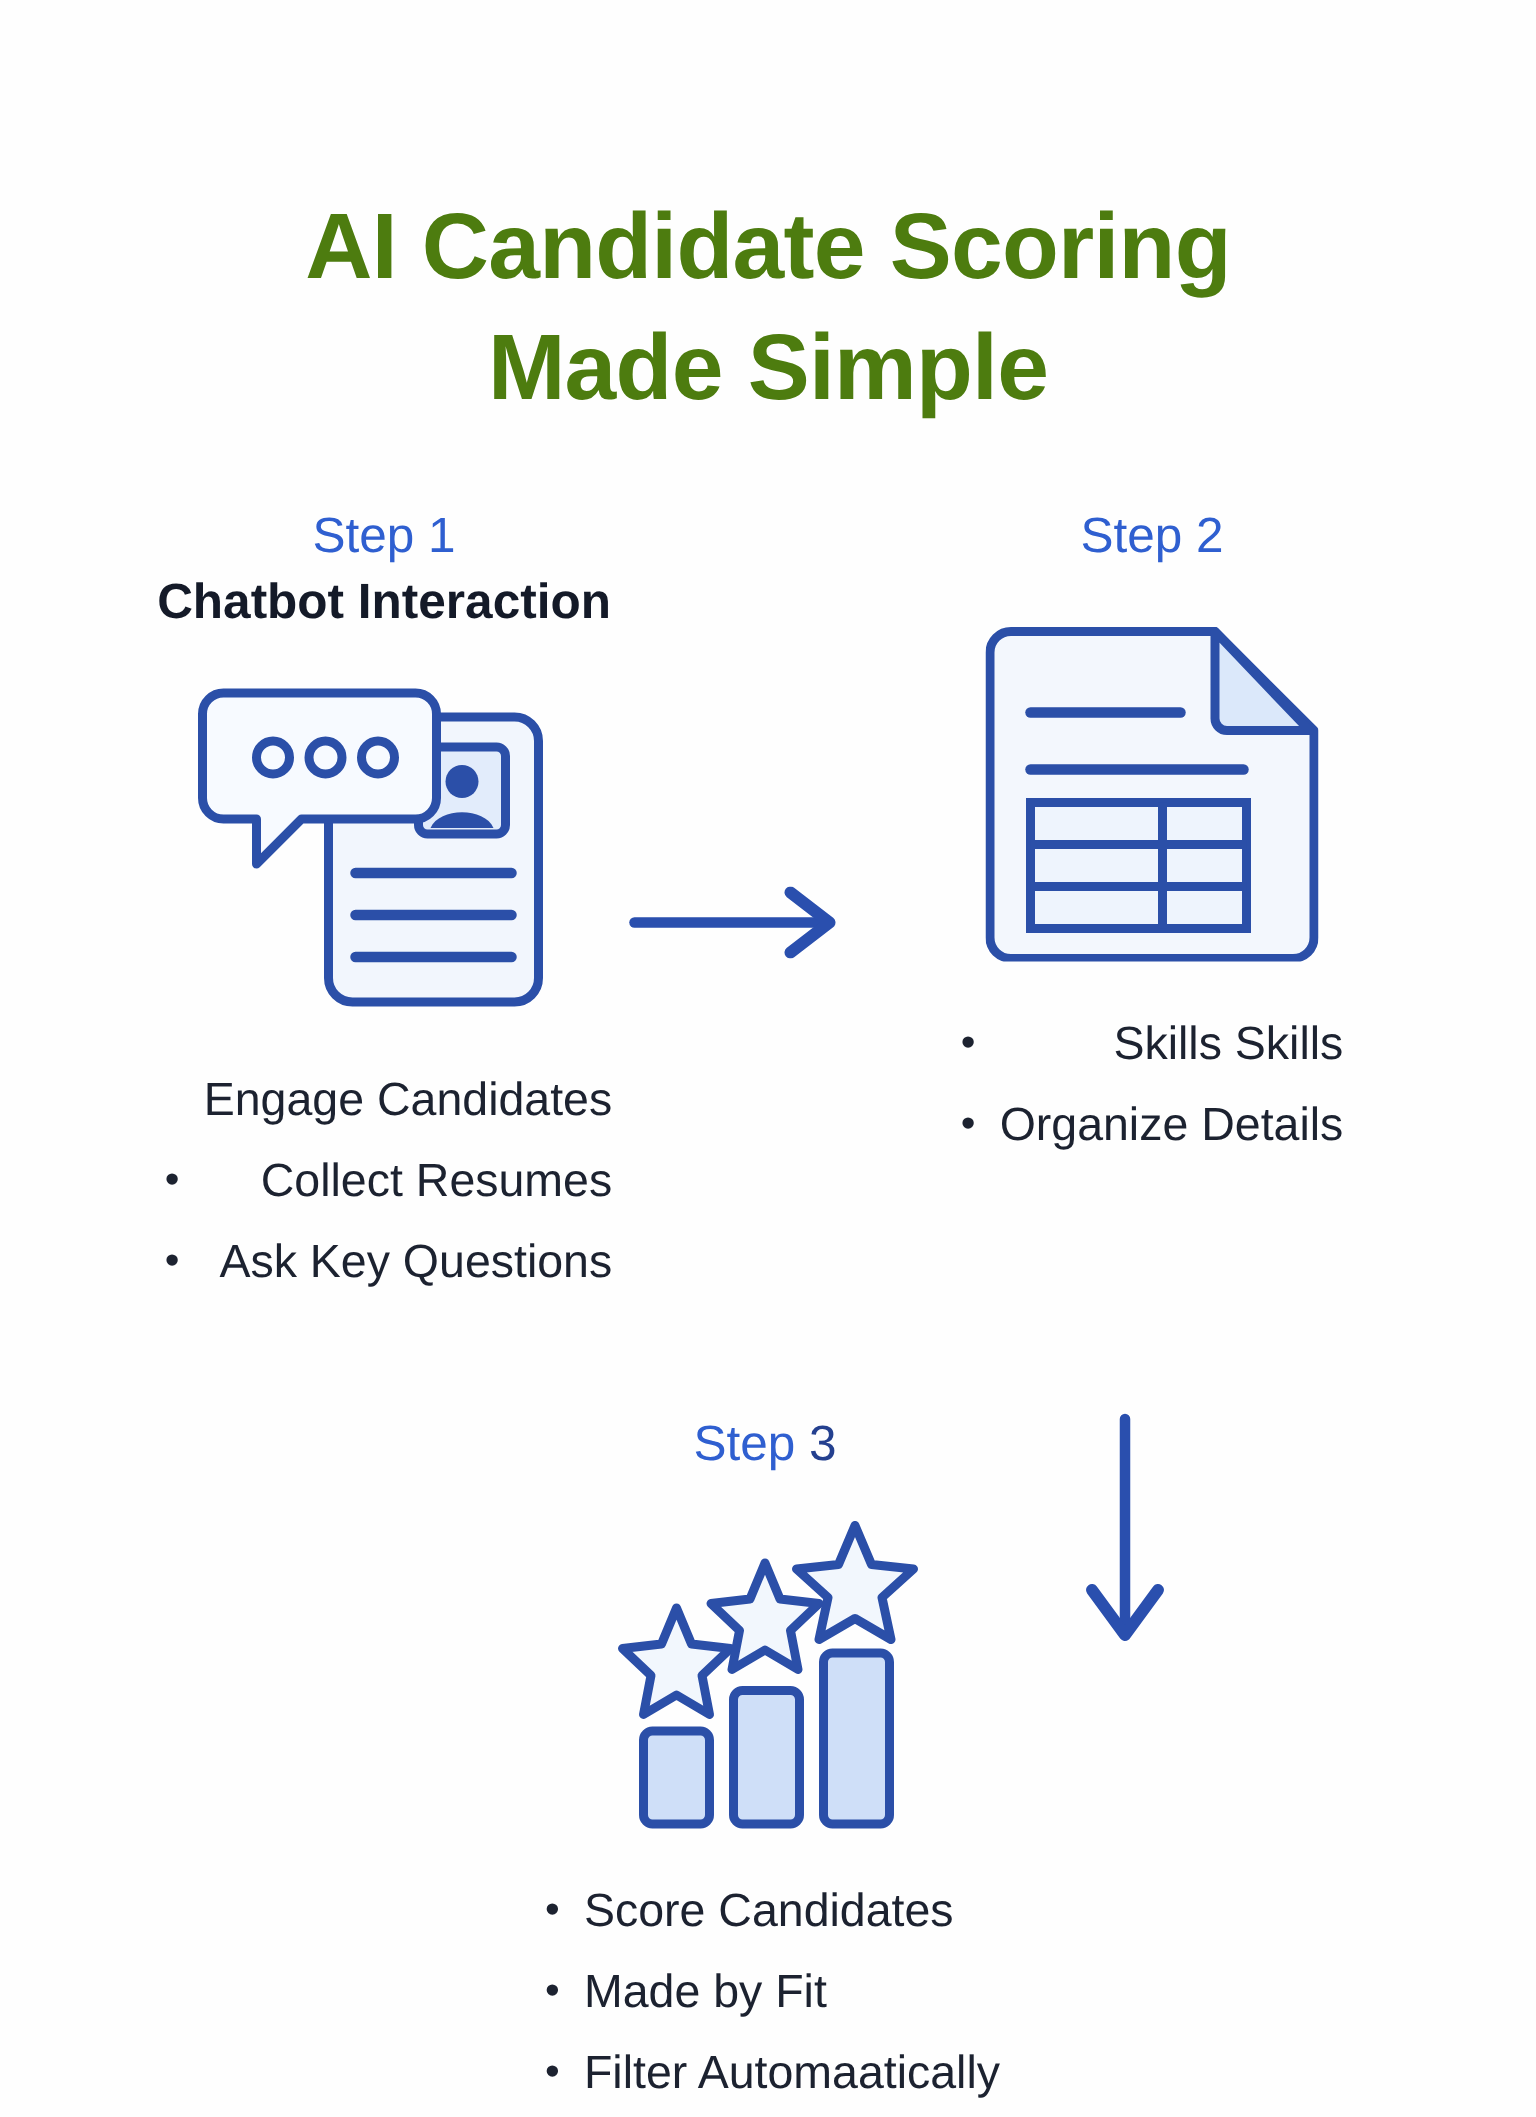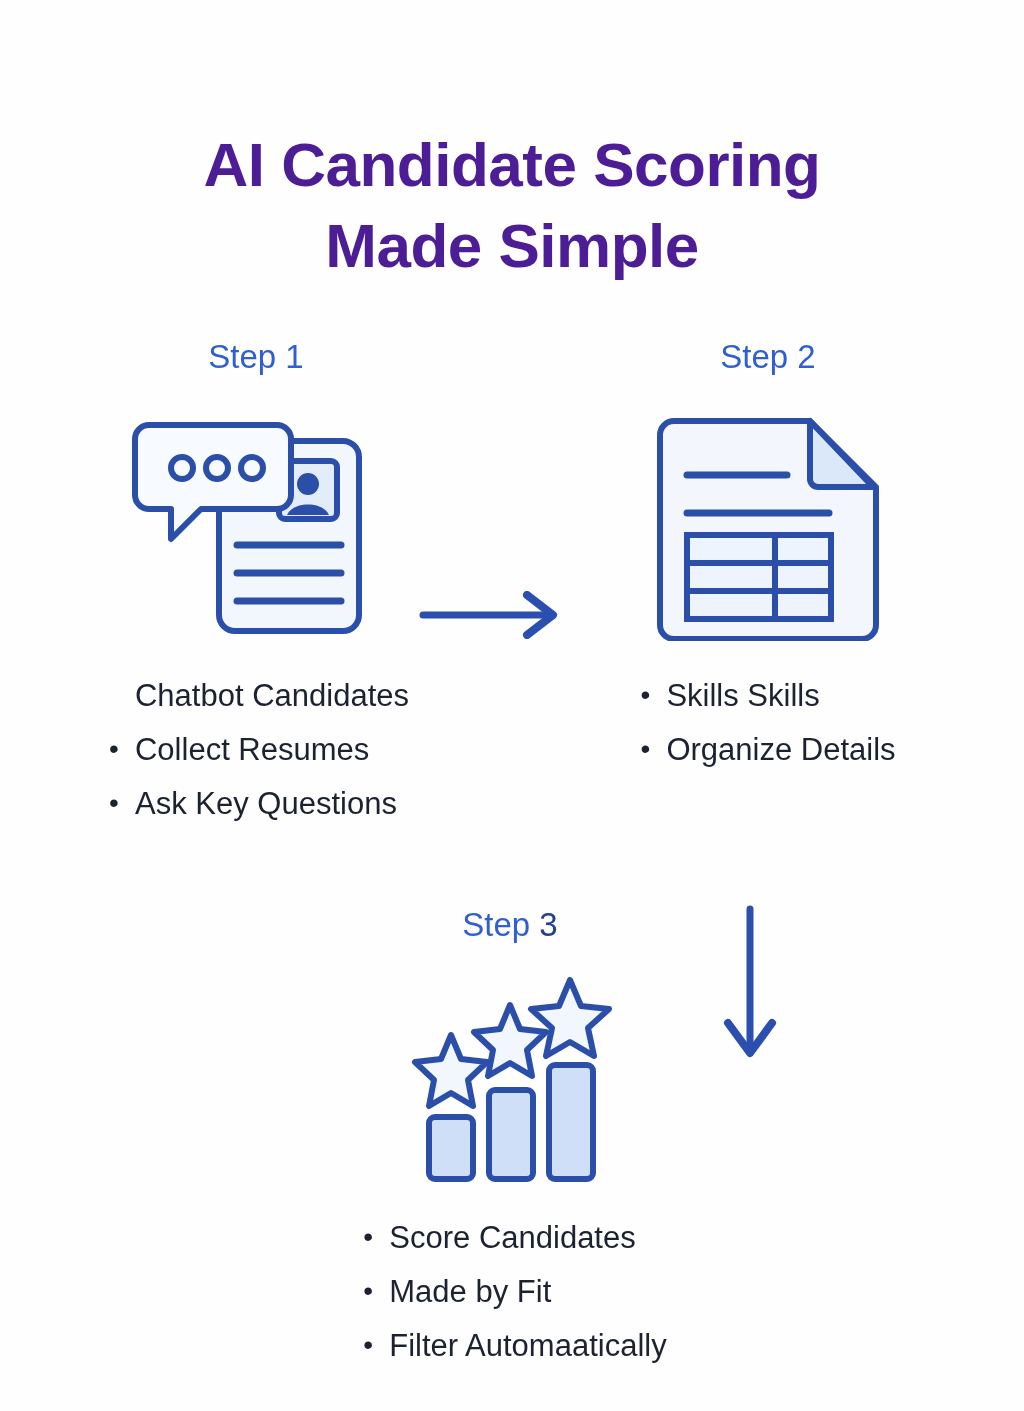--- a/index.html
+++ b/index.html
@@ -16,36 +16,37 @@
     position: relative;
   }
 
   
   .title {
     text-align: center;
     font-size: 62px;
     font-weight: bold;
     line-height: 1.32;
     letter-spacing: -0.5px;
-    color: #4c1d95;
+    color: #4d7c0f;
     padding-top: 82px;
   }
   .title-line { display: block; }
 
   
   .steps-top {
     display: flex;
     margin-top: 52px;
     position: relative;
   }
   .col {
     width: 50%;
     display: flex;
     flex-direction: column;
     align-items: center;
+    text-align: right;
   }
 
   .step-label {
     font-size: 33px;
     color: #2f5fd0;
     font-weight: normal;
     line-height: 1.1;
     margin-bottom: 8px;
   }
   .step-label .numdark { color: #24408f; }
@@ -136,20 +137,21 @@
   <span class="title-line">Made Simple</span>
 </h1>
 
 <div class="steps-top">
 
   <div class="col col-1">
     <div class="step-label">
       <span>Step</span>
       <span>1</span>
     </div>
+    <div class="step-title">Chatbot Interaction</div>
 
     <div class="icon-wrap">
 
       <svg width="258" height="228" viewBox="0 0 258 228">
 
         <rect x="92" y="28" width="140" height="190" rx="16" ry="16" fill="#f2f6fd" stroke="#2b4fa8" stroke-width="6"></rect>
 
         <rect x="152" y="48" width="58" height="58" rx="6" ry="6" fill="#e2ecfb" stroke="#2b4fa8" stroke-width="6"></rect>
         <circle cx="181" cy="71" r="11" fill="#2b4fa8"></circle>
         <path d="M160 102 C166 88, 196 88, 202 102 Z" fill="#2b4fa8"></path>
@@ -159,21 +161,21 @@
         <line x1="110" y1="188" x2="214" y2="188" stroke="#2b4fa8" stroke-width="7" stroke-linecap="round"></line>
 
         <path d="M14 8 H142 a14 14 0 0 1 14 14 V78 a14 14 0 0 1 -14 14 H66 L36 122 V92 H14 a14 14 0 0 1 -14 -14 V22 a14 14 0 0 1 14 -14 Z" transform="translate(8,4)" fill="#f7faff" stroke="#2b4fa8" stroke-width="6" stroke-linejoin="round"></path>
         <circle cx="55" cy="55" r="11" fill="none" stroke="#2b4fa8" stroke-width="6"></circle>
         <circle cx="90" cy="55" r="11" fill="none" stroke="#2b4fa8" stroke-width="6"></circle>
         <circle cx="125" cy="55" r="11" fill="none" stroke="#2b4fa8" stroke-width="6"></circle>
       </svg>
     </div>
 
     <ul class="bullets">
-      <li class="nobullet">Chatbot Candidates</li>
+      <li class="nobullet">Engage Candidates</li>
       <li class="bulleted">Collect Resumes</li>
       <li class="bulleted">Ask Key Questions</li>
     </ul>
   </div>
 
   <div class="col col-2">
     <div class="step-label">
       <span>Step</span>
       <span>2</span>
     </div>

